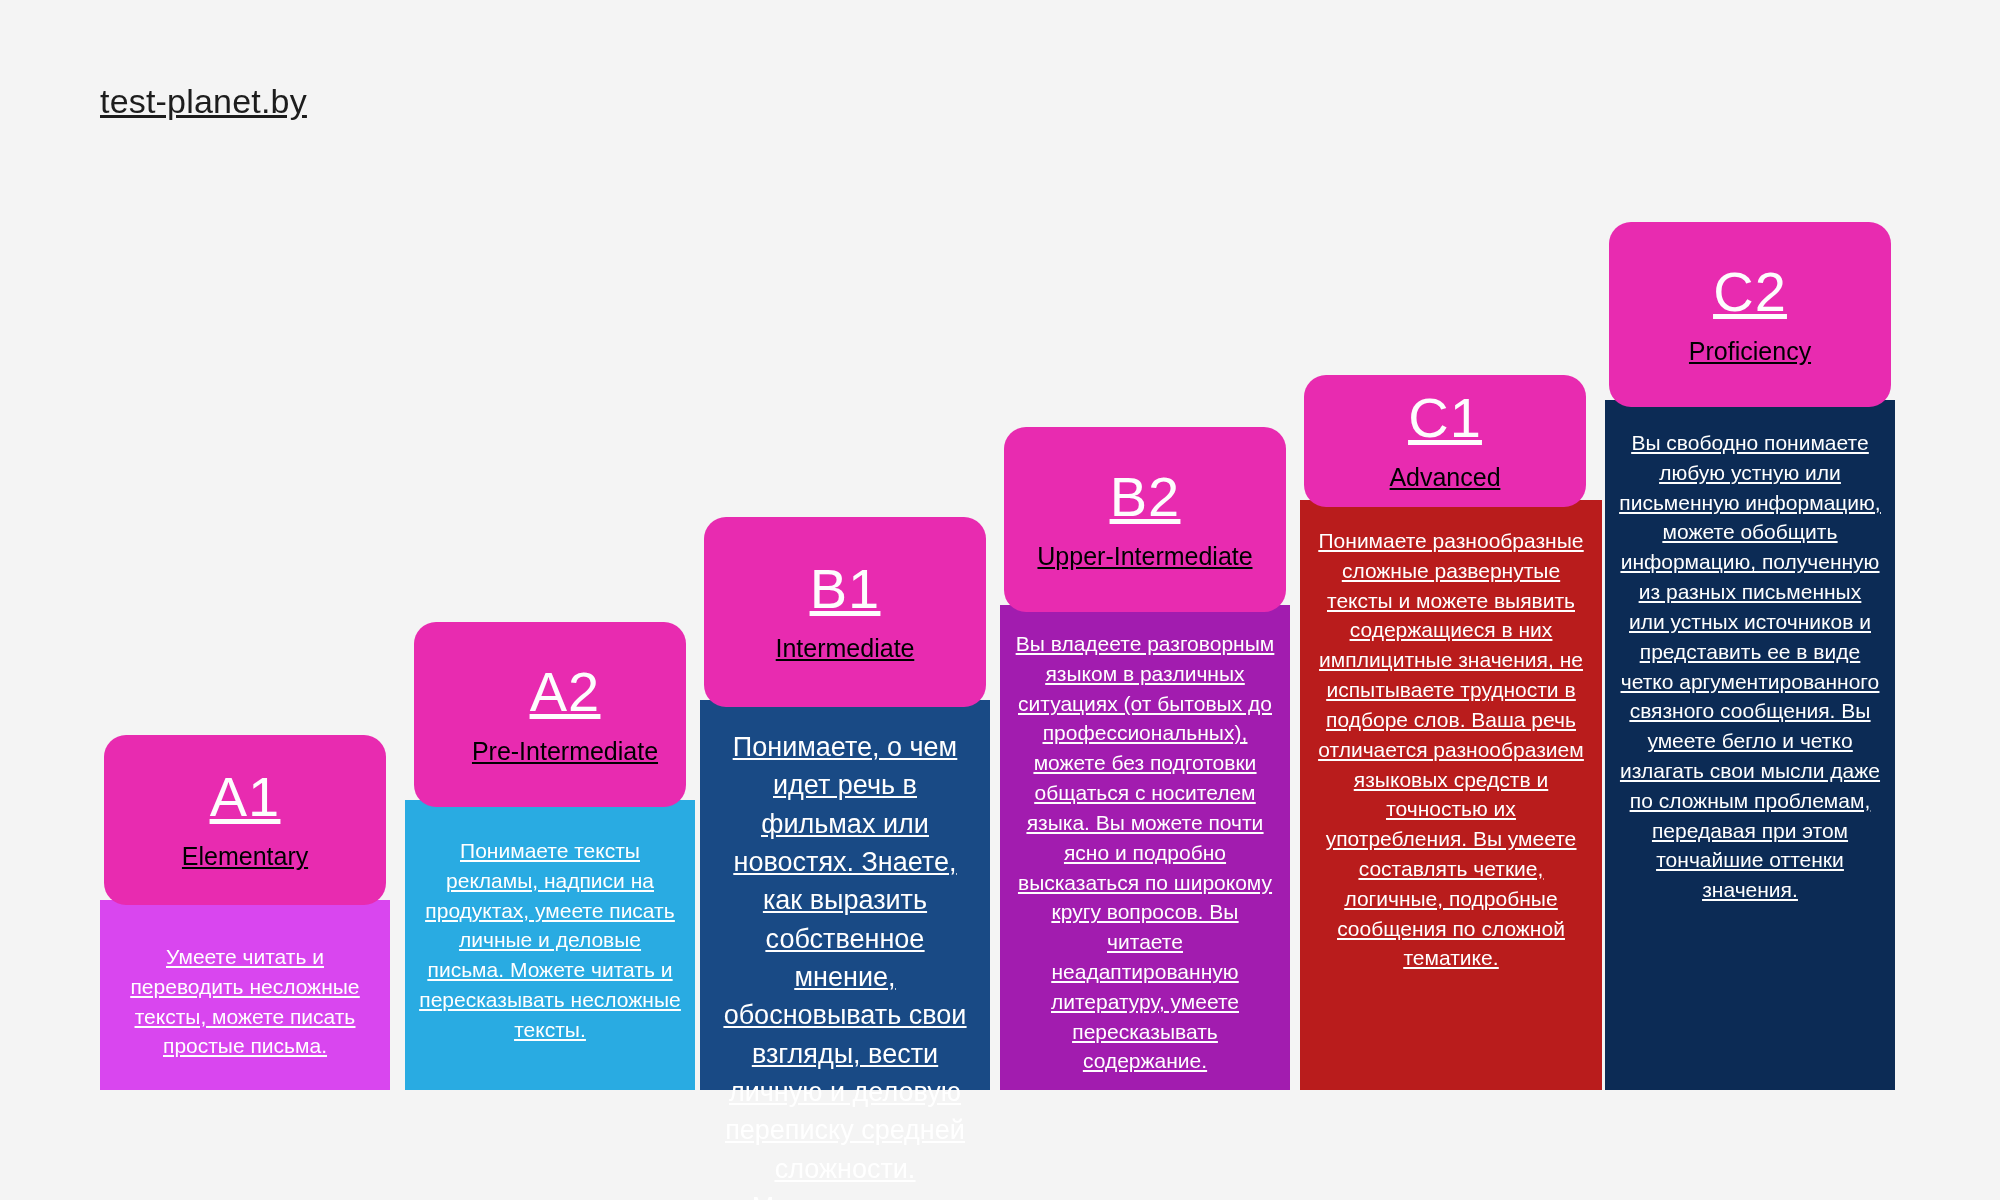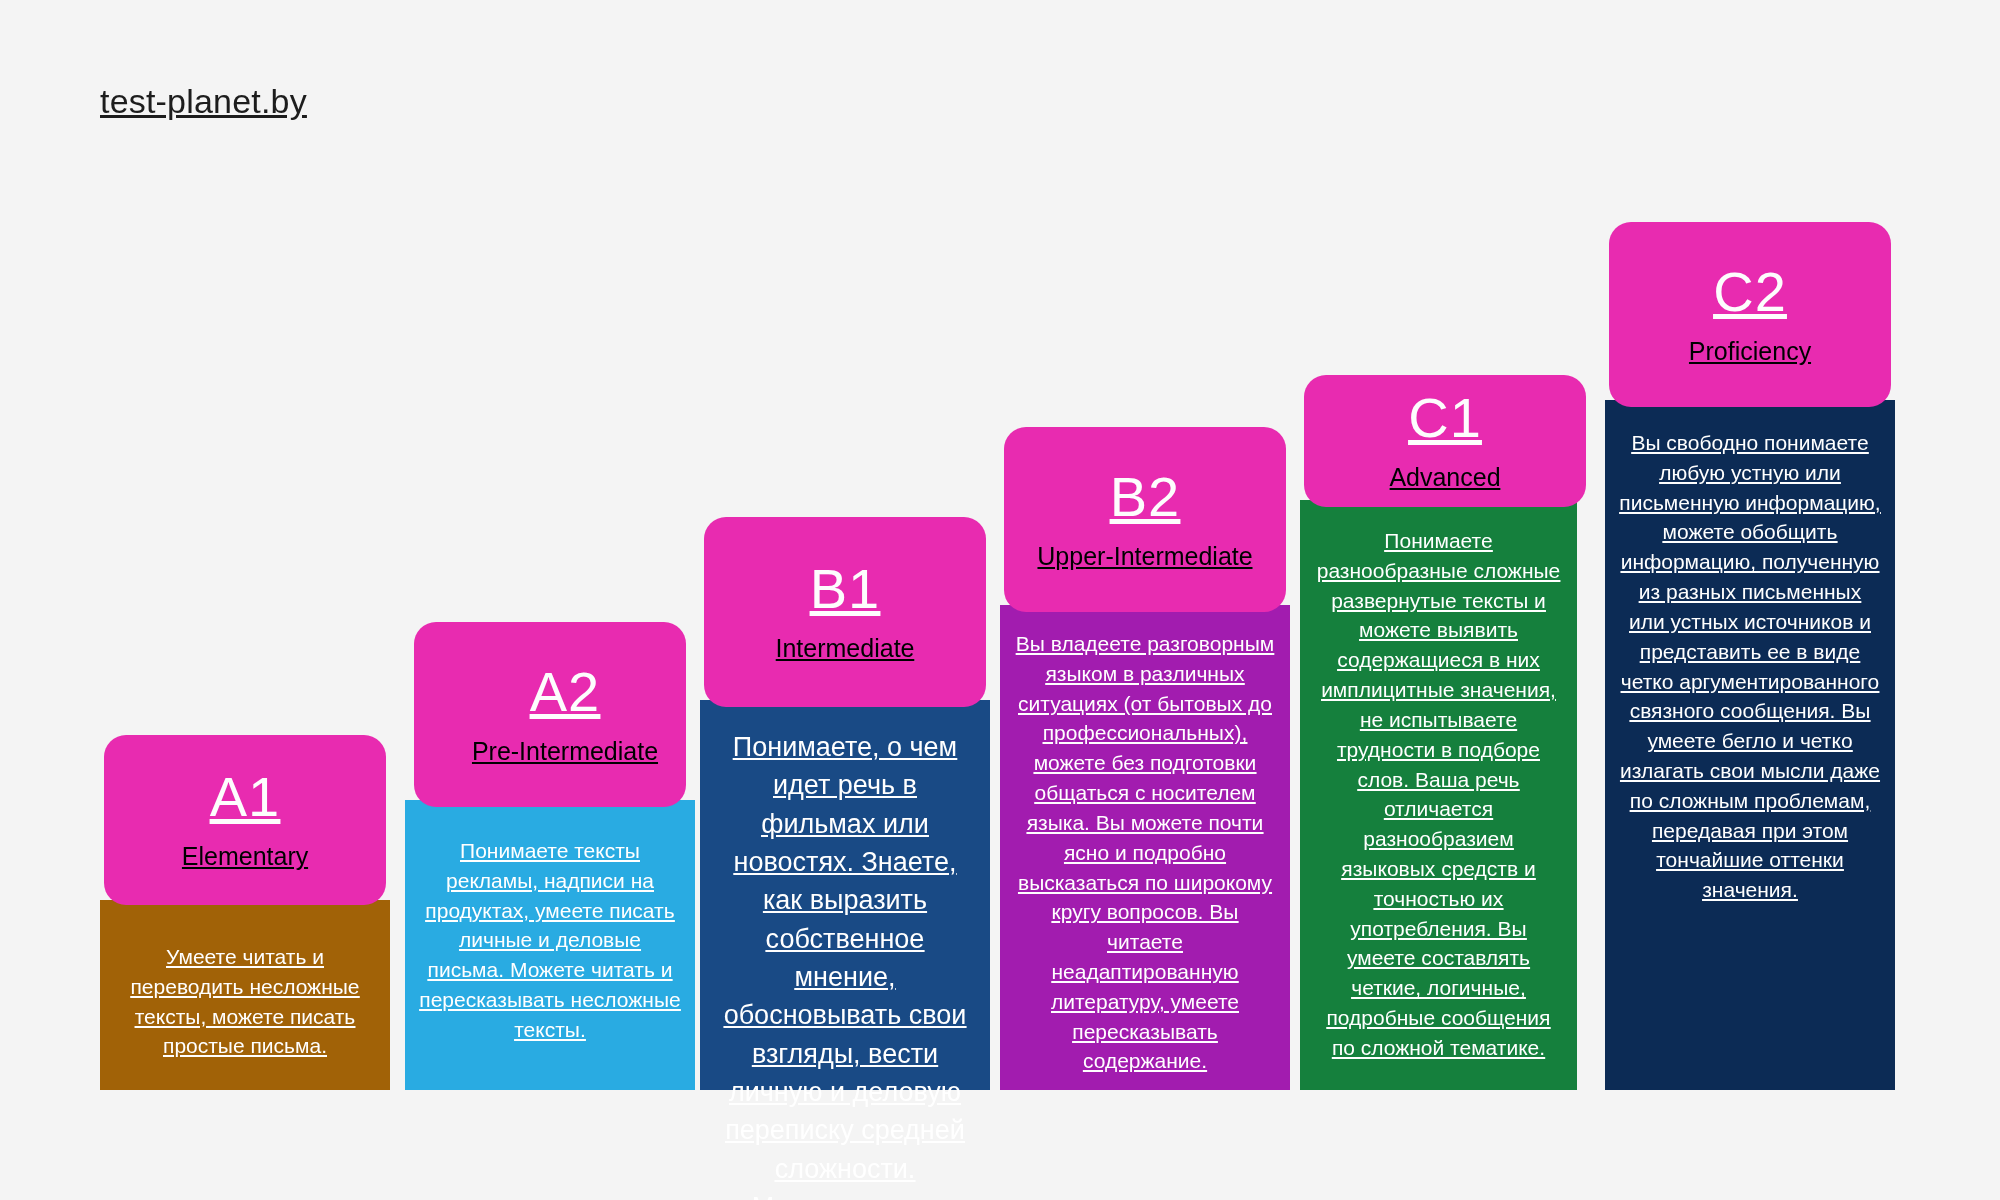--- a/index.html
+++ b/index.html
@@ -92,21 +92,21 @@
   }
 </style>
 </head>
 <body>
 
 <div id="stage">
 
   <div id="watermark">test-planet.by</div>
 
   <div class="column" style="left:100px; width:290px;">
-    <div class="panel" style="width:290px; height:190px; background:#a16207; padding-top:42px;">
+    <div class="panel" style="width:290px; height:190px; background:#d946ef; padding-top:42px;">
       <span class="panel-text" style="font-size:21px; line-height:1.42;">Умеете читать и переводить несложные тексты, можете писать простые письма.</span>
     </div>
     <div class="level-card" style="width:282px; height:170px; bottom:185px;">
       <span class="level-code" style="font-size:56px; margin-bottom:18px;">A1</span>
       <span class="level-name" style="font-size:25px;">Elementary</span>
     </div>
   </div>
 
   <div class="column" style="left:405px; width:290px;">
     <div class="panel" style="width:290px; height:290px; background:#29abe2; padding-top:36px;">
@@ -133,21 +133,21 @@
     <div class="panel" style="width:290px; height:485px; background:#a21caf; padding-top:24px;">
       <span class="panel-text" style="font-size:21px; line-height:1.42;">Вы владеете разговорным языком в различных ситуациях (от бытовых до профессиональных), можете без подготовки общаться с носителем языка. Вы можете почти ясно и подробно высказаться по широкому кругу вопросов. Вы читаете неадаптированную литературу, умеете пересказывать содержание.</span>
     </div>
     <div class="level-card" style="width:282px; height:185px; bottom:478px;">
       <span class="level-code" style="font-size:56px; margin-bottom:18px;">B2</span>
       <span class="level-name" style="font-size:25px;">Upper-Intermediate</span>
     </div>
   </div>
 
   <div class="column" style="left:1300px; width:290px;">
-    <div class="panel" style="width:277px; height:590px; background:#15803d; padding-top:26px;">
+    <div class="panel" style="width:302px; height:590px; background:#b91c1c; padding-top:26px;">
       <span class="panel-text" style="font-size:21px; line-height:1.42;">Понимаете разнообразные сложные развернутые тексты и можете выявить содержащиеся в них имплицитные значения, не испытываете трудности в подборе слов. Ваша речь отличается разнообразием языковых средств и точностью их употребления. Вы умеете составлять четкие, логичные, подробные сообщения по сложной тематике.</span>
     </div>
     <div class="level-card" style="width:282px; height:132px; bottom:583px;">
       <span class="level-code" style="font-size:56px; margin-bottom:18px;">C1</span>
       <span class="level-name" style="font-size:25px;">Advanced</span>
     </div>
   </div>
 
   <div class="column" style="left:1605px; width:290px;">
     <div class="panel" style="width:290px; height:690px; background:#0c2b55; padding-top:28px;">

